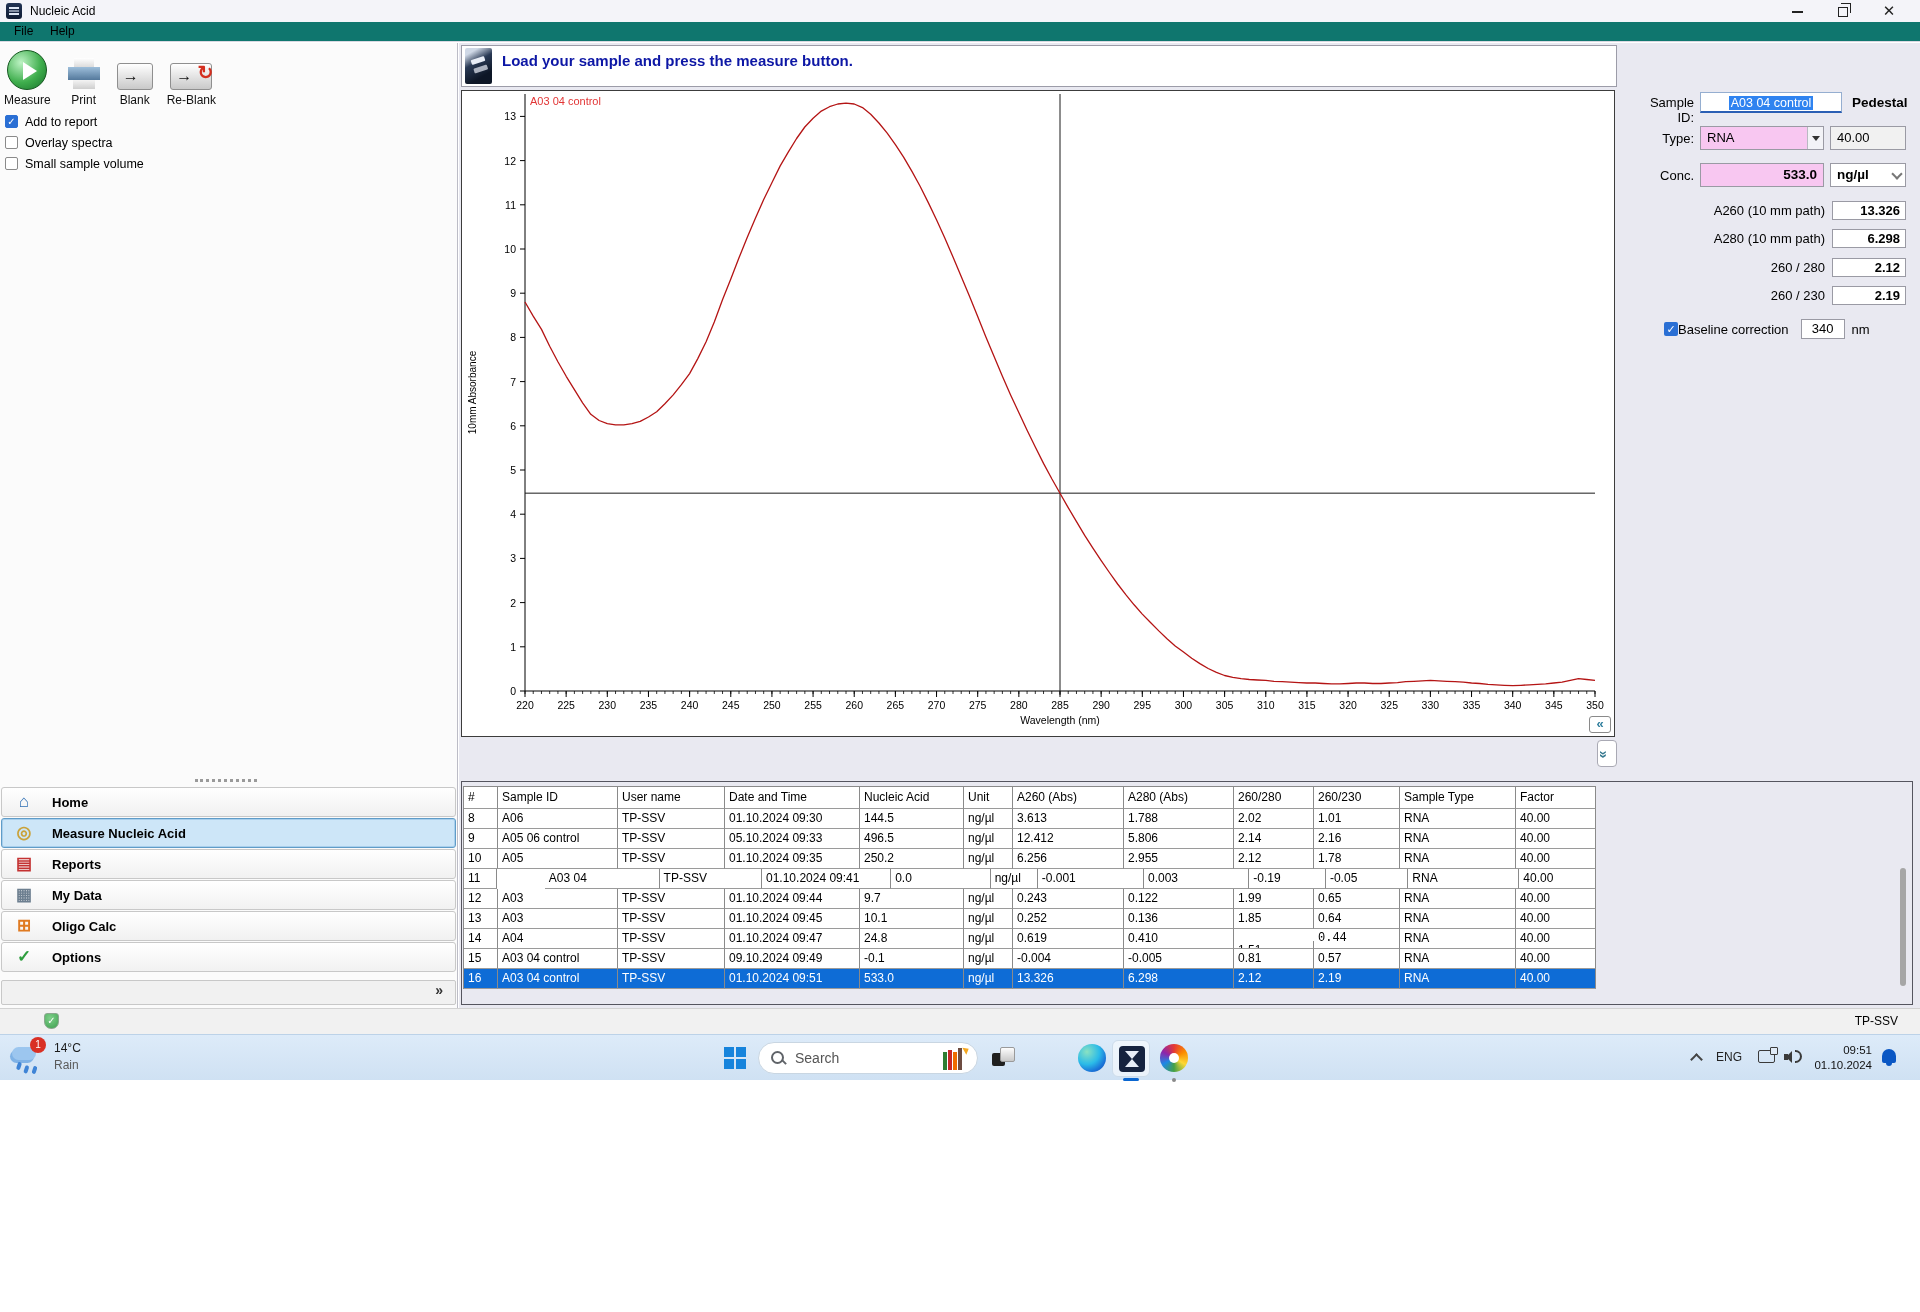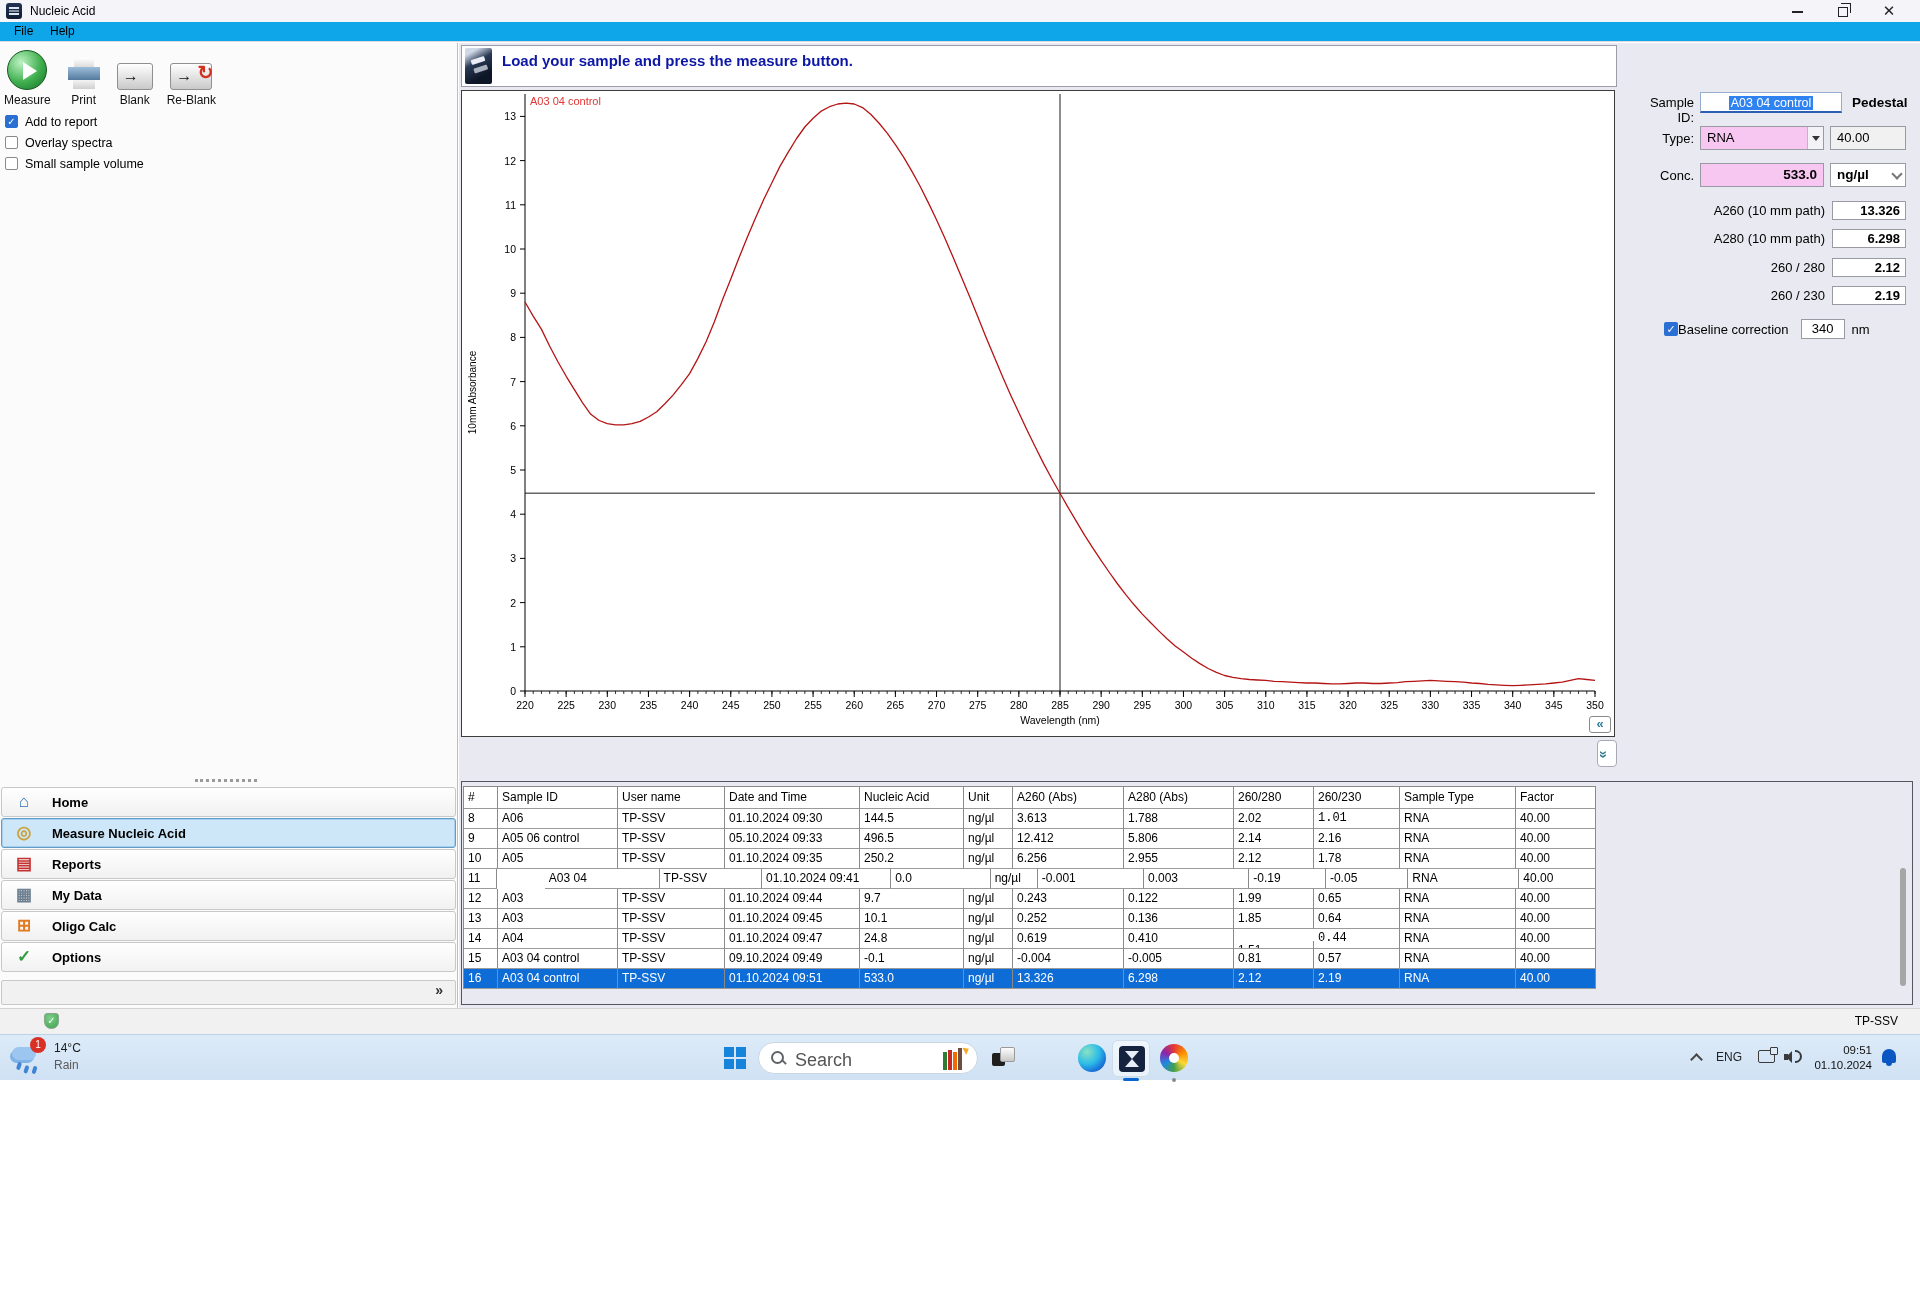--- a/index.html
+++ b/index.html
@@ -14,21 +14,21 @@
   #title-text{left:30px;top:4px;font-size:12px}
   .wc{top:0;width:44px;height:23px;text-align:center;line-height:22px;font-size:14px;color:#222}
   #wc-min{left:1775px}
   #wc-max{left:1821px}
   #wc-close{left:1867px;font-size:15px}
   #wc-min::before{content:"";display:inline-block;width:11px;height:2px;background:#222;vertical-align:middle}
   .maxbox{display:inline-block;width:10px;height:10px;border:1.5px solid #222;vertical-align:middle;position:relative;background:#f4f4f9}
   .maxbox::before{content:"";position:absolute;left:2px;top:-5px;width:9px;height:9px;border:1.5px solid #222;border-left:none;border-bottom:none}
 
   
-  #menubar{left:0;top:22px;width:1920px;height:20px;background:#0ea5e9;border-bottom:1px solid #d9d9e2}
+  #menubar{left:0;top:22px;width:1920px;height:20px;background:#0f766e;border-bottom:1px solid #d9d9e2}
   .menuitem{top:2px;font-size:12px}
   #menu-file{left:14px}
   #menu-help{left:50px}
 
   
   #leftpanel{left:0;top:43px;width:458px;height:965px;background:#fbfbfb;border-right:1px solid #bcbcc6}
   #toolbar{left:4px;top:4px;display:flex;gap:14px;align-items:flex-end}
   .tbtn{display:flex;flex-direction:column;align-items:center;justify-content:flex-end;height:60px}
   .tlabel{font-size:12px;margin-top:3px;color:#111}
   .tic{display:block;position:relative}
@@ -126,21 +126,21 @@
 
   #startbtn{left:724px;top:12px;width:22px;height:22px;background:
     linear-gradient(#1784dc,#1784dc) 0 0/10px 10px no-repeat,
     linear-gradient(#1784dc,#1784dc) 12px 0/10px 10px no-repeat,
     linear-gradient(#1784dc,#1784dc) 0 12px/10px 10px no-repeat,
     linear-gradient(#1784dc,#1784dc) 12px 12px/10px 10px no-repeat}
   #searchpill{left:758px;top:7px;width:220px;height:32px;background:#fff;border:1px solid #c9d6e2;border-radius:16px}
   #magicon{left:12px;top:8px;width:15px;height:15px}
   #magicon::before{content:"";position:absolute;left:0;top:0;width:9px;height:9px;border:2px solid #5f6368;border-radius:50%}
   #magicon::after{content:"";position:absolute;left:10px;top:10px;width:6px;height:2px;background:#5f6368;transform:rotate(45deg)}
-  #searchtext{left:36px;top:7px;font-size:18px;color:#555}
+  #searchtext{left:36px;top:7px;font-size:14px;color:#555}
   #shelficon{right:12px;top:5px;width:22px;height:22px;background:
     linear-gradient(#2e7d32,#2e7d32) 0 4px/4px 18px no-repeat,
     linear-gradient(#c62828,#c62828) 5px 2px/4px 20px no-repeat,
     linear-gradient(#ef6c00,#ef6c00) 10px 4px/4px 18px no-repeat,
     linear-gradient(#6d4c41,#6d4c41) 15px 0/4px 22px no-repeat}
   #shelficon::after{content:"";position:absolute;right:-4px;top:-2px;border-left:5px solid #f6a821;border-top:4px solid transparent;border-bottom:4px solid transparent;transform:rotate(-30deg)}
   #taskview{left:992px;top:12px;width:22px;height:22px}
   #taskview::before{content:"";position:absolute;left:0;top:6px;width:13px;height:13px;background:#1f1f1f;border-radius:2px}
   #taskview::after{content:"";position:absolute;left:8px;top:0;width:13px;height:13px;background:linear-gradient(#fdfdfd,#c9c9c9);border:1px solid #9a9a9a;border-radius:2px}
   #edgeicon{left:1078px;top:9px;width:28px;height:28px;border-radius:50%;background:radial-gradient(circle at 32% 28%,#8ae2c2,#2bbbe8 45%,#1a73d8 72%,#114a9e)}
@@ -545,21 +545,21 @@
           <div class="trow">
             <div class="tcell" style="width: 34px;">8</div>
             <div class="tcell" style="width: 120px;">A06</div>
             <div class="tcell" style="width: 107px;">TP-SSV</div>
             <div class="tcell" style="width: 135px;">01.10.2024 09:30</div>
             <div class="tcell" style="width: 104px;">144.5</div>
             <div class="tcell" style="width: 49px;">ng/µl</div>
             <div class="tcell" style="width: 111px;">3.613</div>
             <div class="tcell" style="width: 110px;">1.788</div>
             <div class="tcell" style="width: 80px;">2.02</div>
-            <div class="tcell" style="width: 86px; font-family: Liberation Mono, monospace;">1.01</div>
+            <div class="tcell" style="width: 86px;">1.01</div>
             <div class="tcell" style="width: 116px;">RNA</div>
             <div class="tcell" style="width: 80px;">40.00</div>
           </div>
           <div class="trow">
             <div class="tcell" style="width: 34px;">9</div>
             <div class="tcell" style="width: 120px;">A05 06 control</div>
             <div class="tcell" style="width: 107px;">TP-SSV</div>
             <div class="tcell" style="width: 135px;">05.10.2024 09:33</div>
             <div class="tcell" style="width: 104px;">496.5</div>
             <div class="tcell" style="width: 49px;">ng/µl</div>

